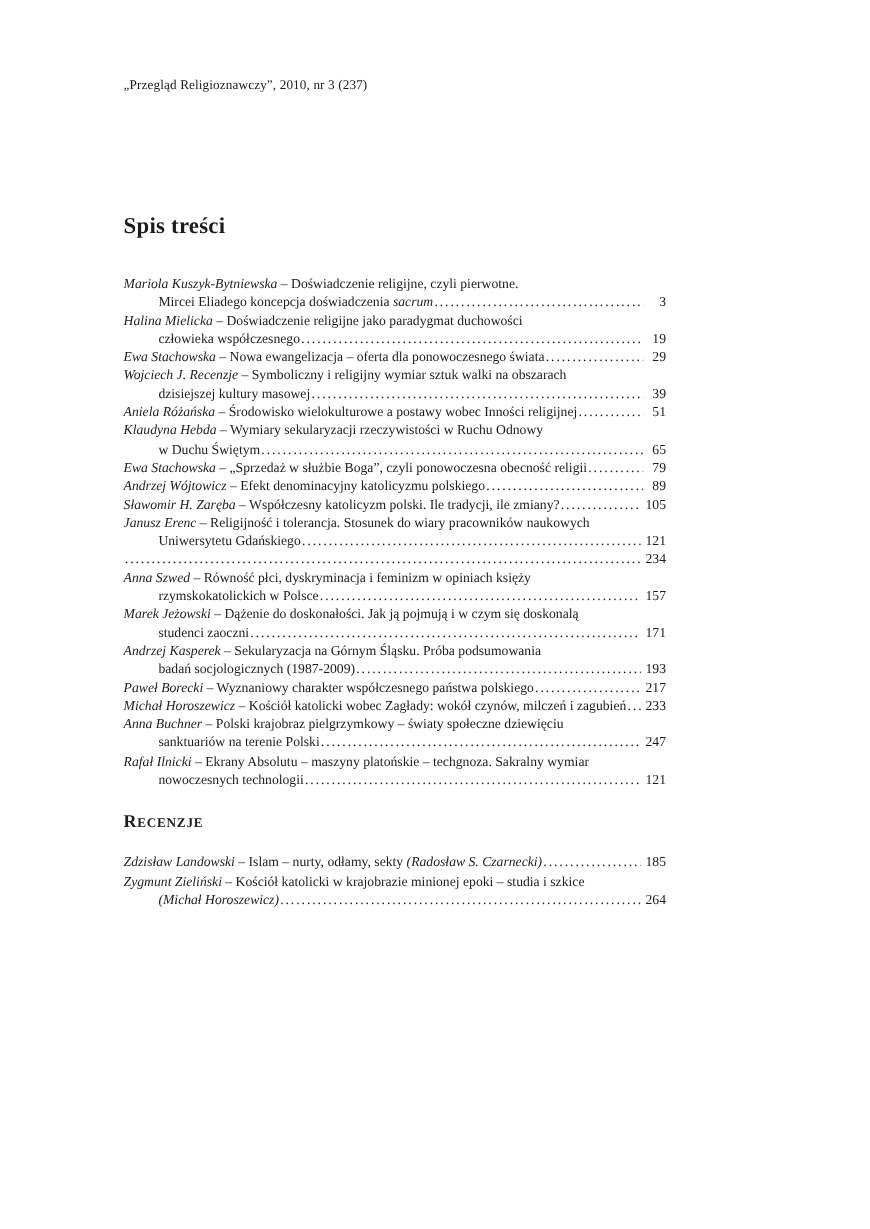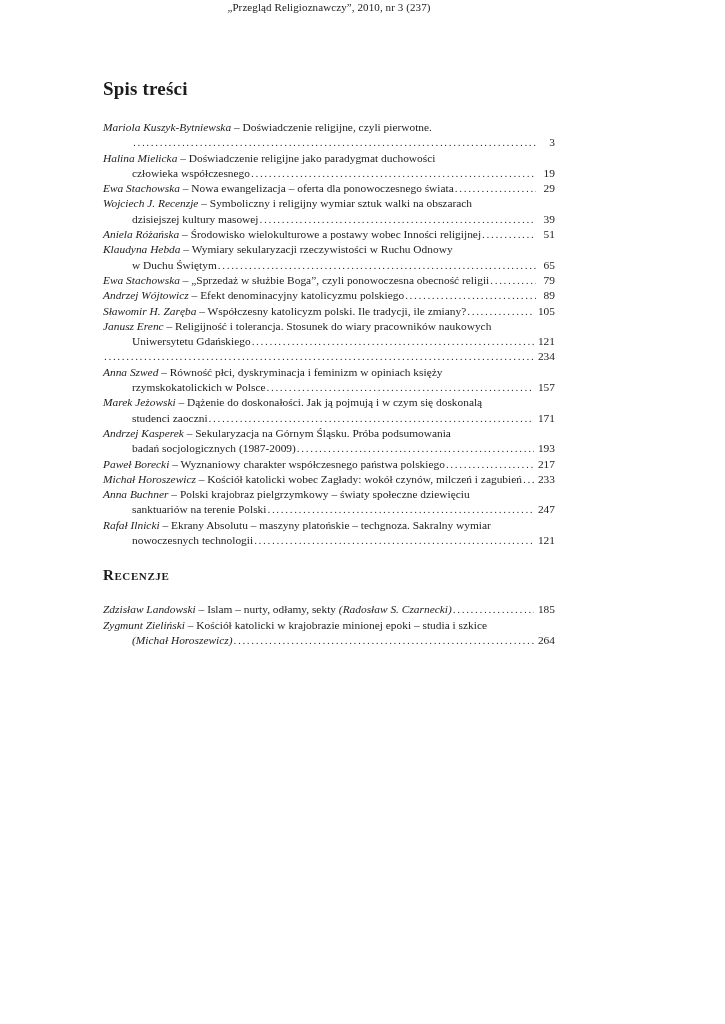--- a/index.html
+++ b/index.html
@@ -15,34 +15,35 @@
     width: 725px; height: 1024px;
     background: #ffffff;
     overflow: hidden;
   }
   .content {
     position: absolute;
     left: 103px; top: 0;
     width: 452px;
   }
   .running-head {
-    text-align: center;
+    margin-top: 64px;
+    text-align: left;
     font-size: 11px;
     line-height: 14px;
     letter-spacing: 0.1px;
   }
   .doc-title {
-    margin-top: 63px;
+    margin-top: 99px;
     font-size: 19px;
     line-height: 23px;
     font-weight: bold;
     letter-spacing: 0.2px;
   }
   .toc {
-    margin-top: 20px;
+    margin-top: 30px;
     font-size: 11.4px;
   }
   .toc-line {
     display: flex;
     align-items: baseline;
     line-height: 15.3px;
     height: 15.3px;
   }
   .toc-line .text { white-space: pre; flex: 0 0 auto; }
   .toc-line.indent { padding-left: 29px; }
@@ -76,20 +77,21 @@
 
 <div class="page">
   <div class="content">
     <div class="running-head">„Przegląd Religioznawczy”, 2010, nr 3 (237)</div>
     <div class="doc-title">Spis treści</div>
     <div class="toc">
         <div class="toc-line">
           <span class="text"><i>Mariola Kuszyk-Bytniewska</i><span> – Doświadczenie religijne, czyli pierwotne.</span></span>
         </div>
         <div class="toc-line indent">
+          <span class="text"><span>Mircei Eliadego koncepcja doświadczenia </span><i>sacrum</i></span>
           <span class="leader">........................................................................................................................</span>
           <span class="pagenum">3</span>
         </div>
         <div class="toc-line">
           <span class="text"><i>Halina Mielicka</i><span> – Doświadczenie religijne jako paradygmat duchowości</span></span>
         </div>
         <div class="toc-line indent">
           <span class="text"><span>człowieka współczesnego</span></span>
           <span class="leader">........................................................................................................................</span>
           <span class="pagenum">19</span>

